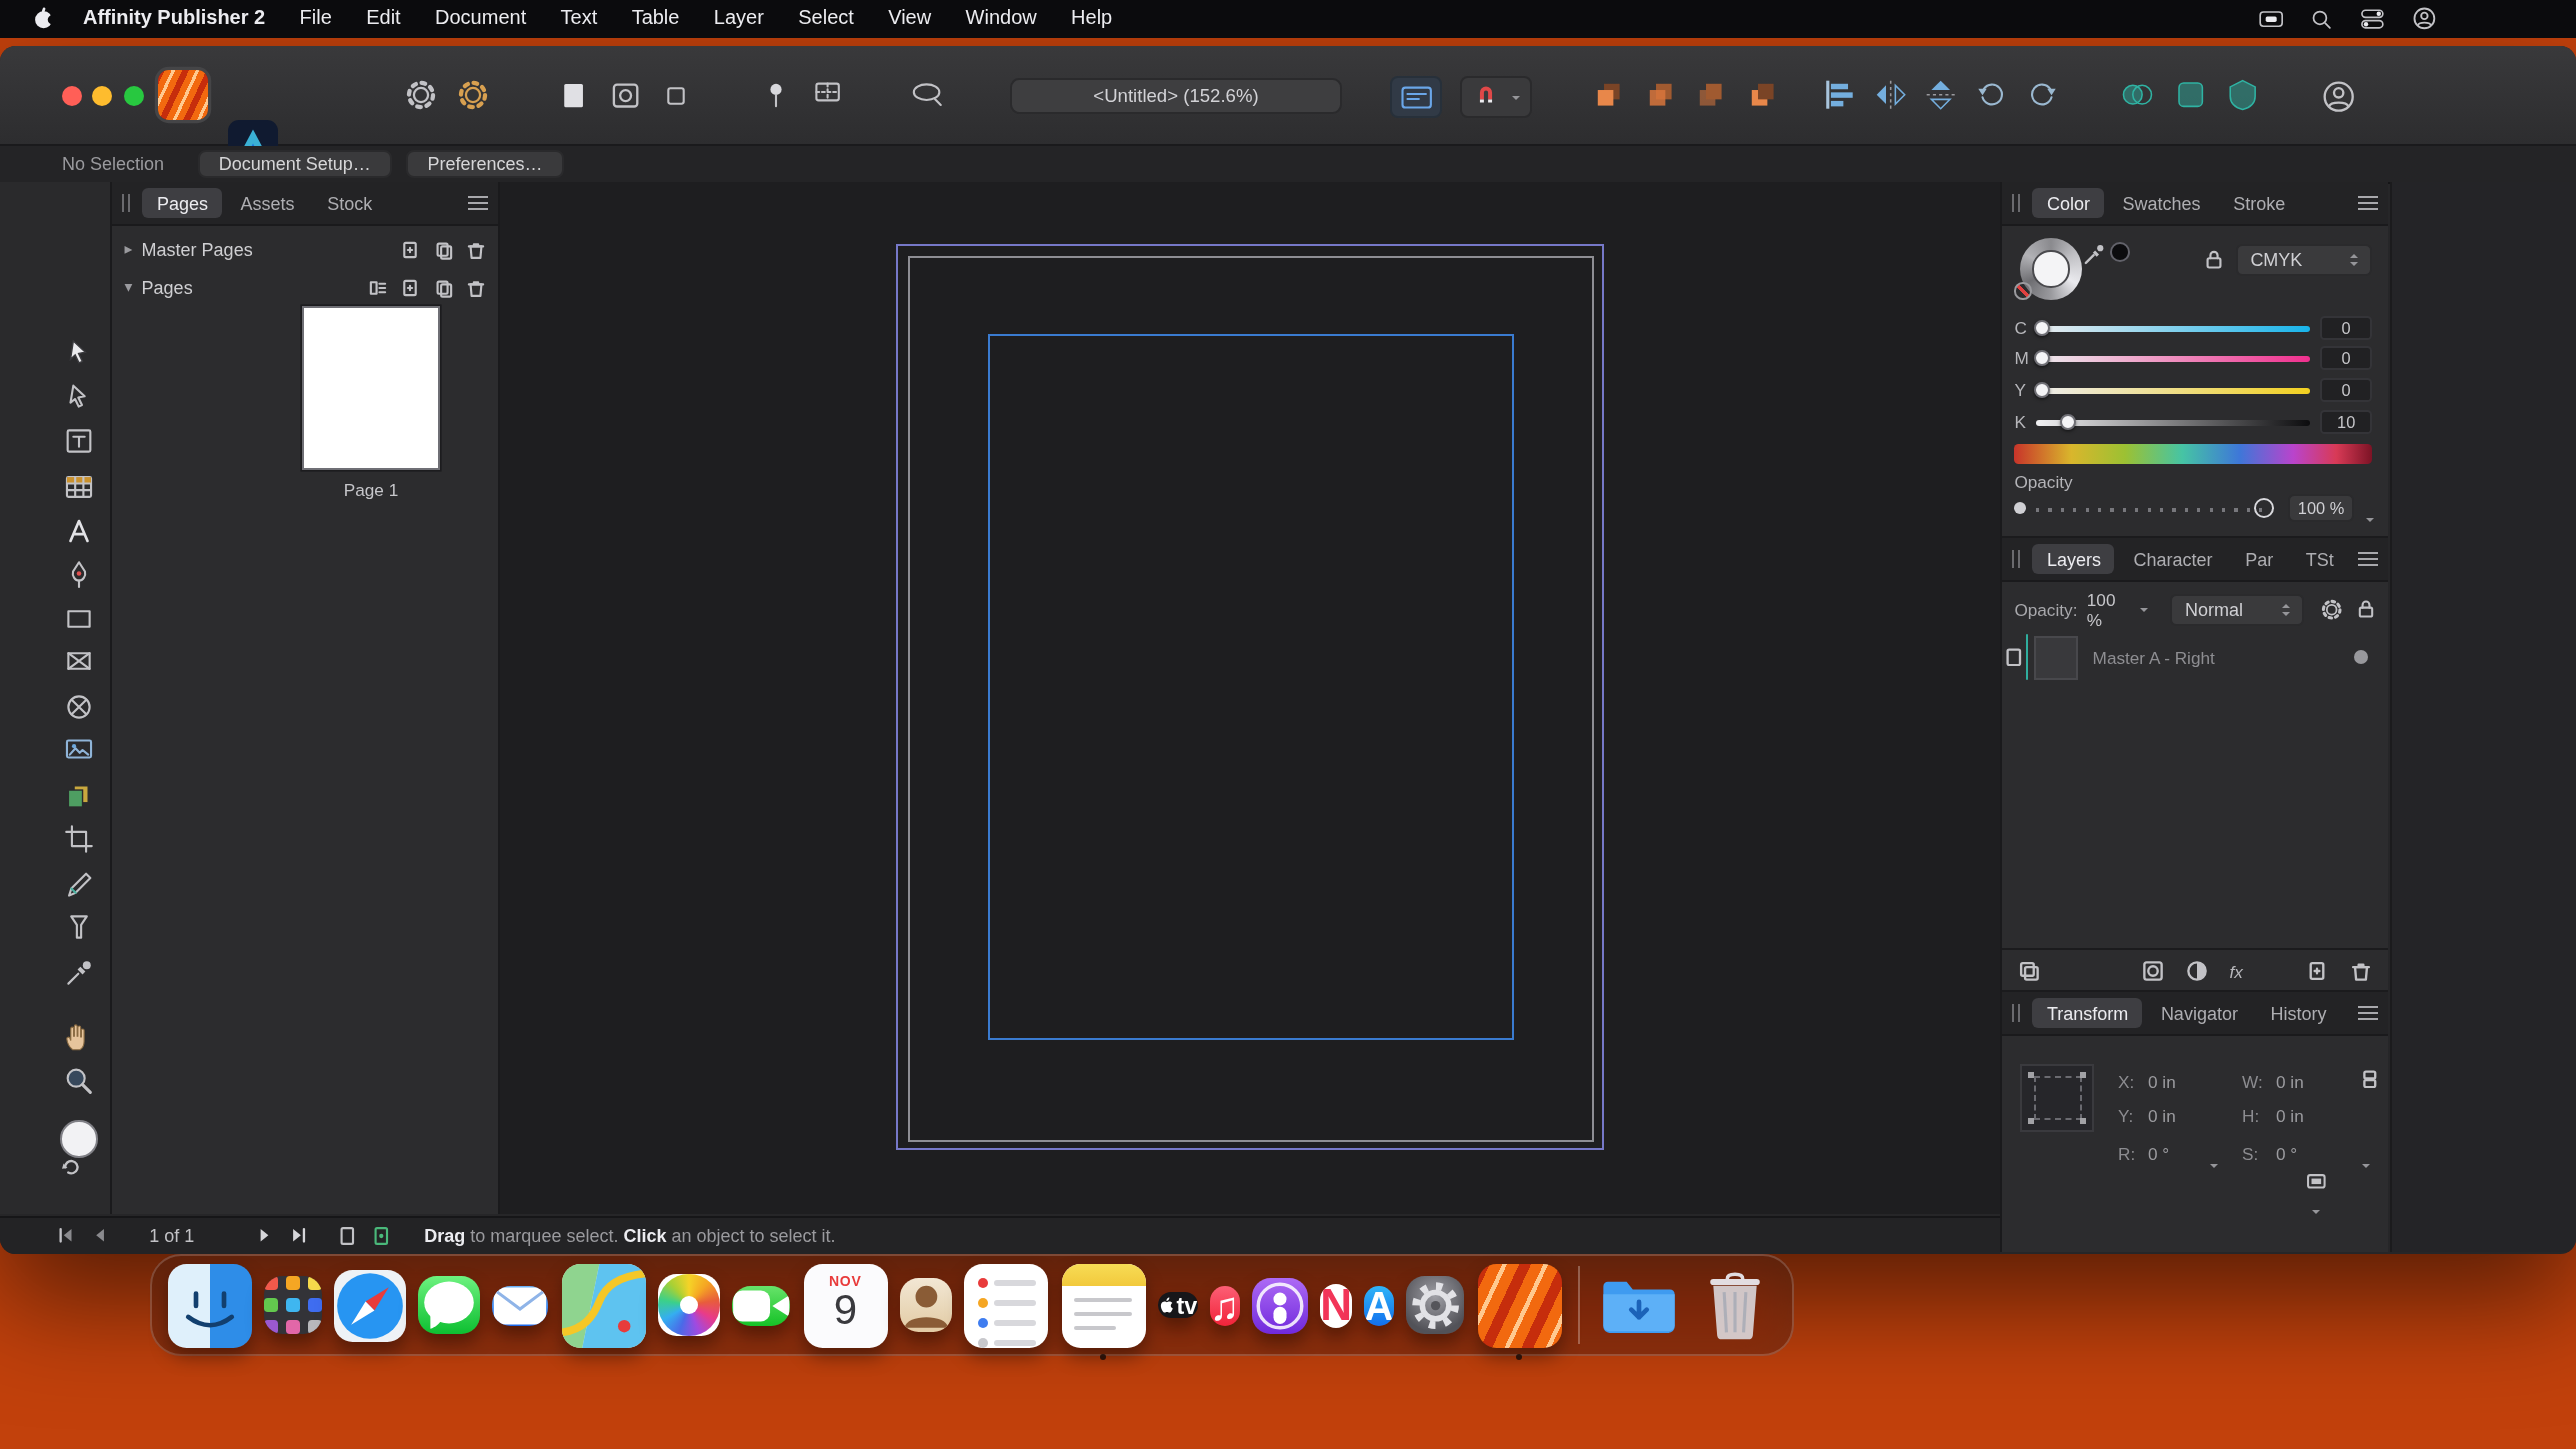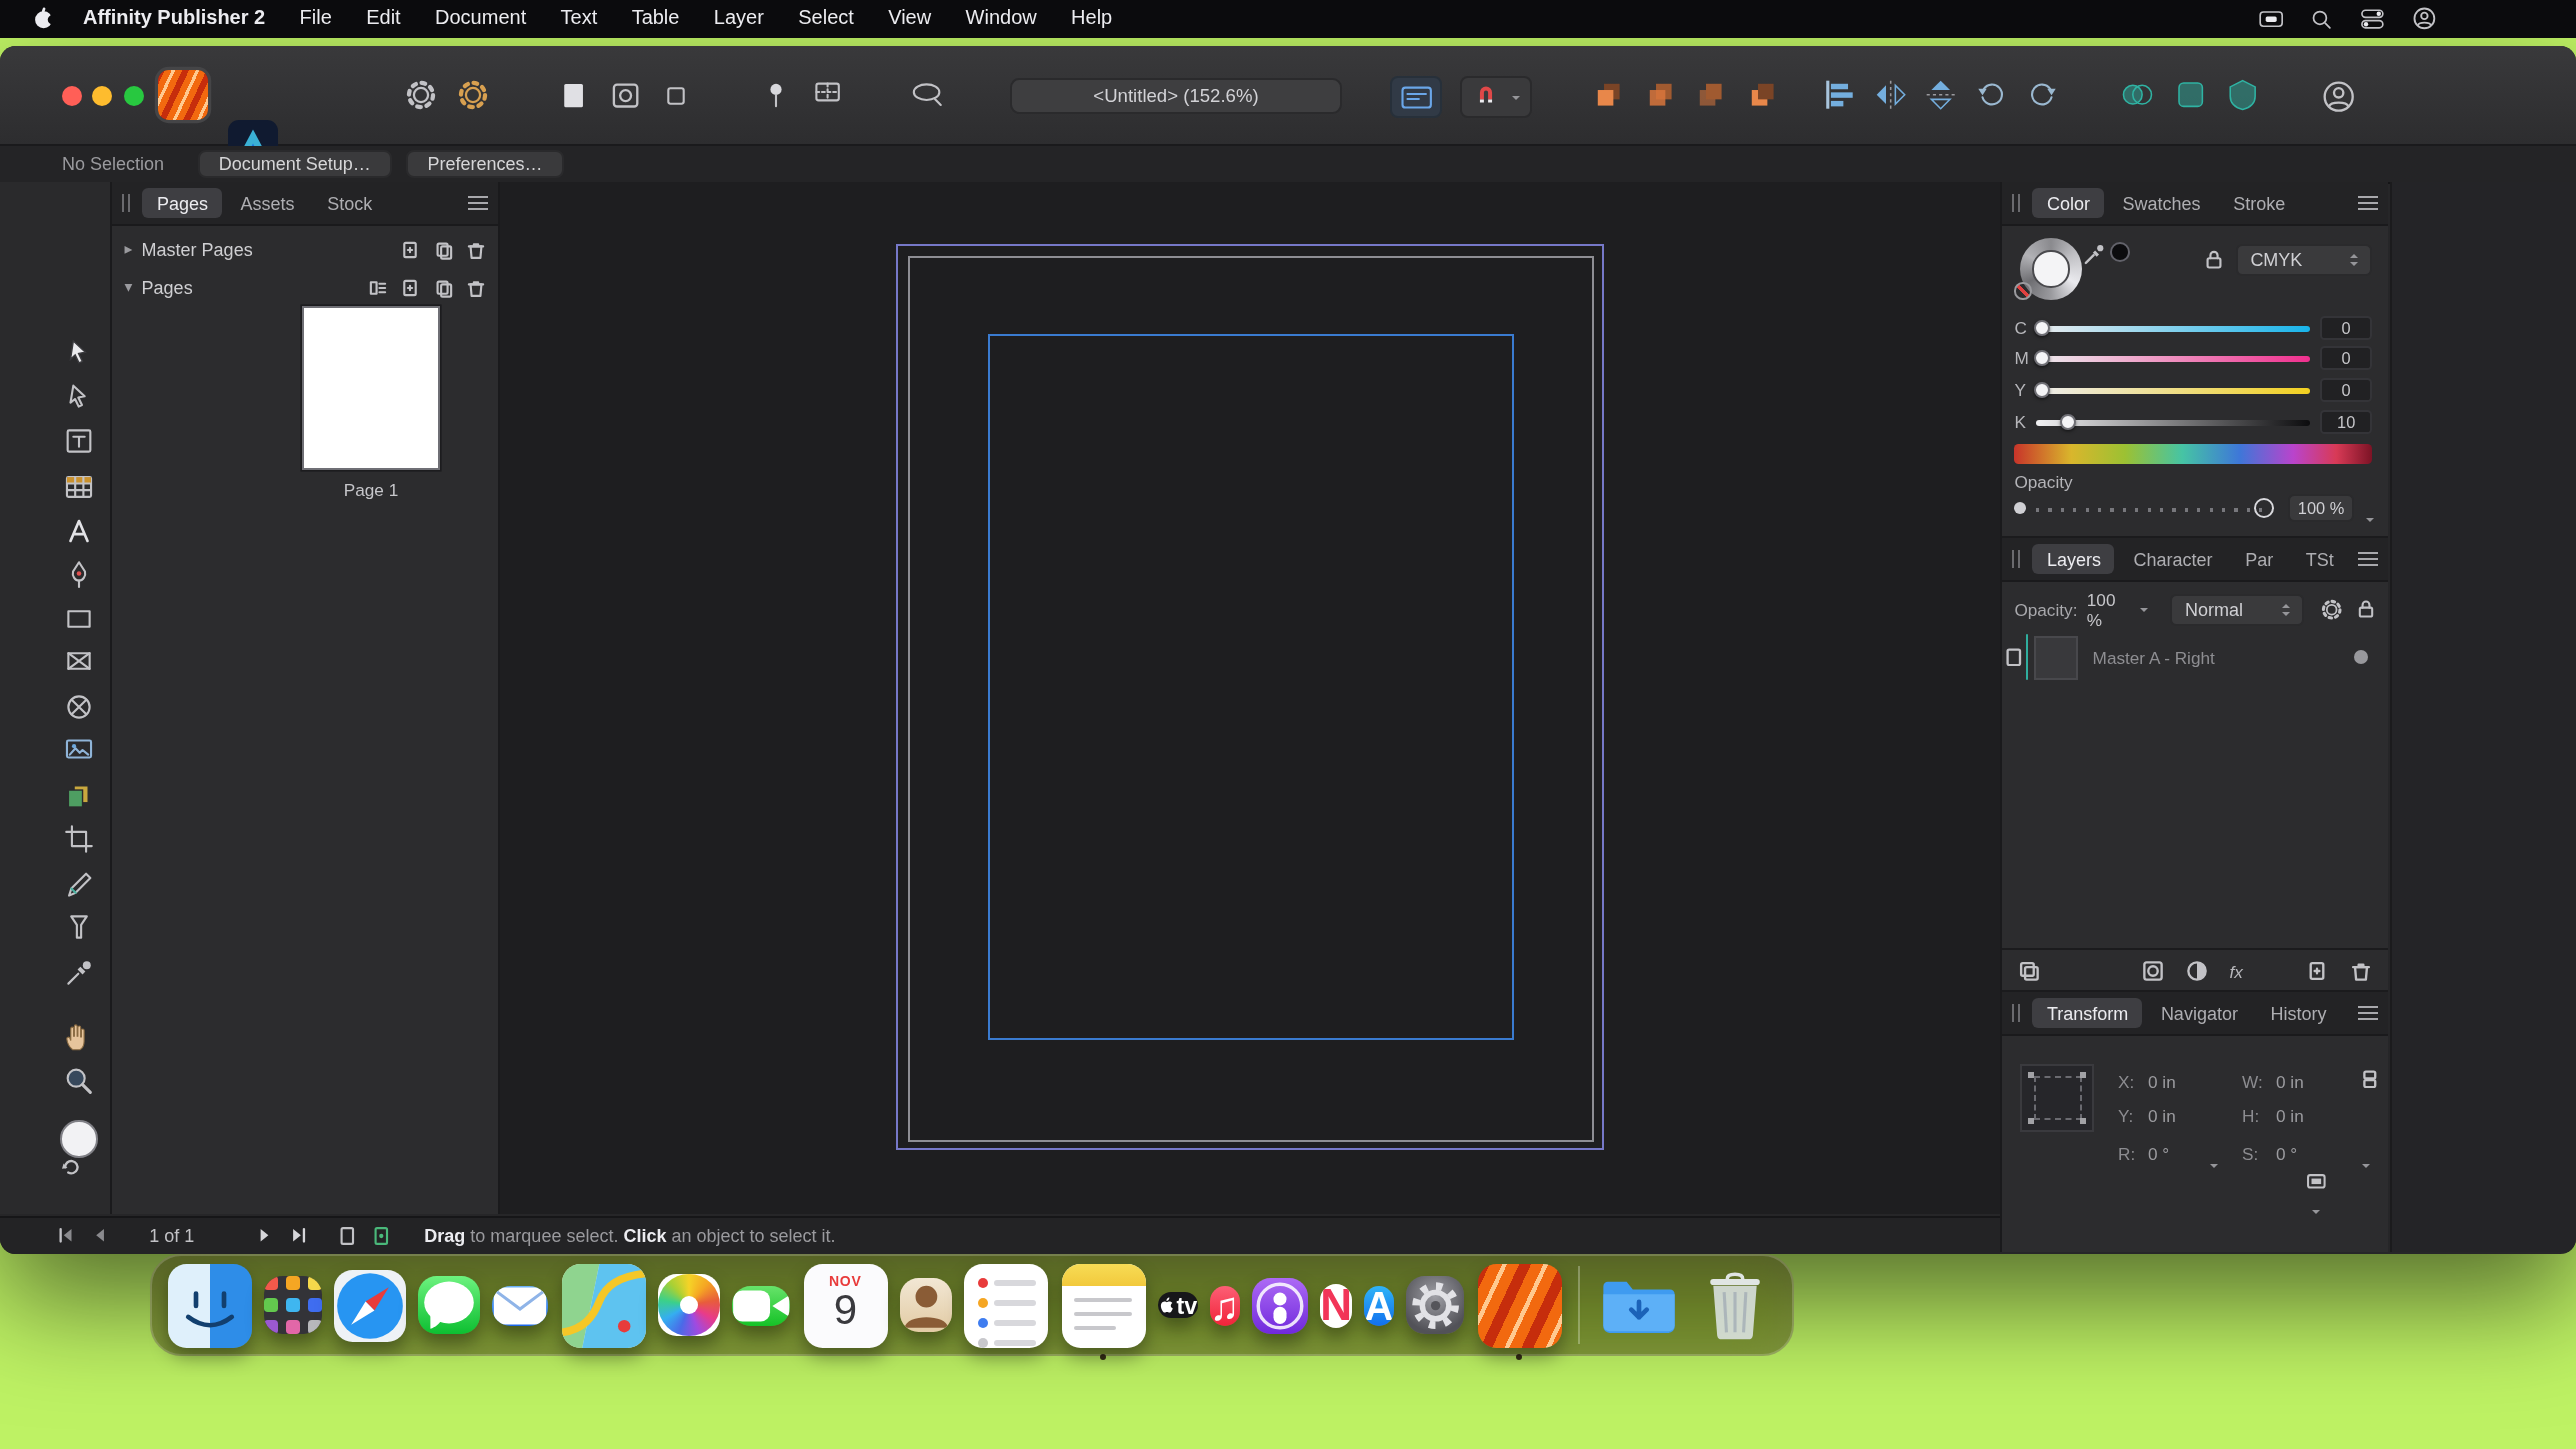--- a/index.html
+++ b/index.html
@@ -1,17 +1,17 @@
 <!DOCTYPE html>
 <html style="font-size:12.4px"><head>
 <meta charset="utf-8">
 <style>
   *{margin:0;padding:0;box-sizing:border-box}
   html,body{background:#000;font-family:"Liberation Sans","DejaVu Sans",sans-serif}
-  .viewport{position:relative;width:2576px;height:1450px;overflow:hidden;background:#bef264}
+  .viewport{position:relative;width:2576px;height:1450px;overflow:hidden;background:#c2410c}
   .screen{position:absolute;top:0;left:0;width:1288px;height:725px;transform:scale(2);transform-origin:0 0;overflow:hidden;
     background:
       radial-gradient(700px 389px at 62% 100%, rgba(255,145,45,.95), rgba(255,140,40,0) 60%),
       radial-gradient(856px 467px at 12% 108%, rgba(235,95,22,.85), rgba(230,90,20,0) 60%),
       radial-gradient(778px 622px at 100% 8%, rgba(155,42,16,.9), r gba(150,40,15,0) 65%),
       linear-gradient(115deg,#7c2508,#a83b0c 35%,#cf5410 60%,#8c1d0a 100%);}
   .abs{position:absolute}
   .flex{display:flex;align-items:center}
 
   

